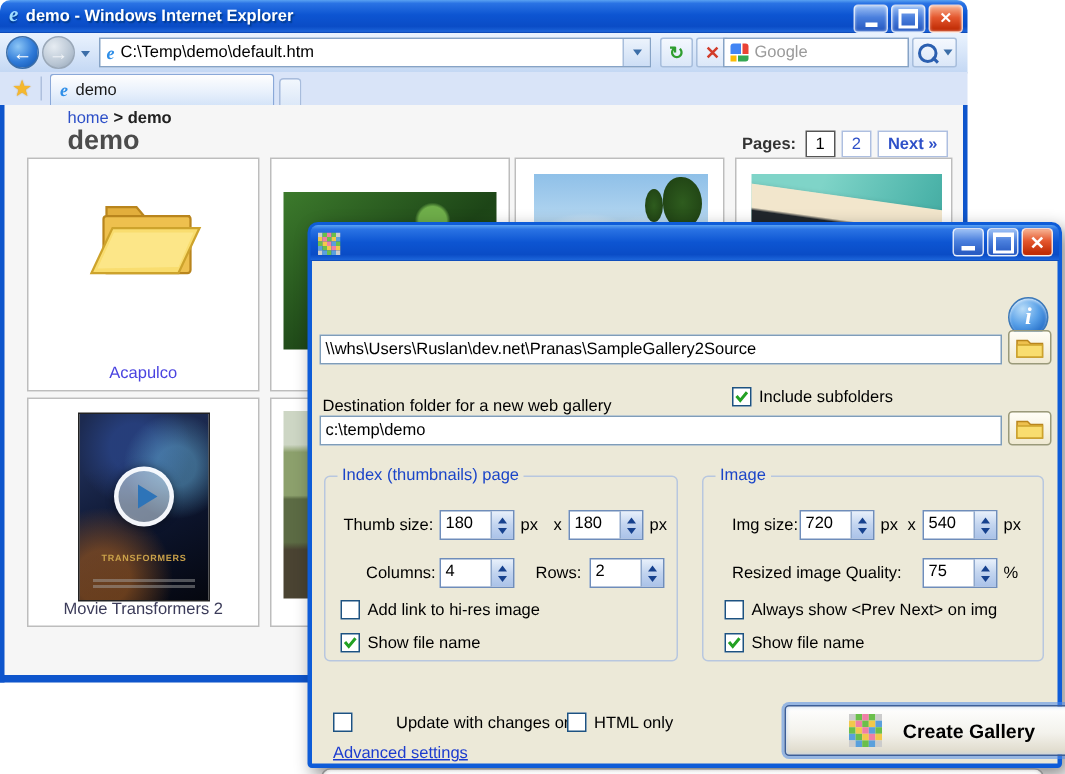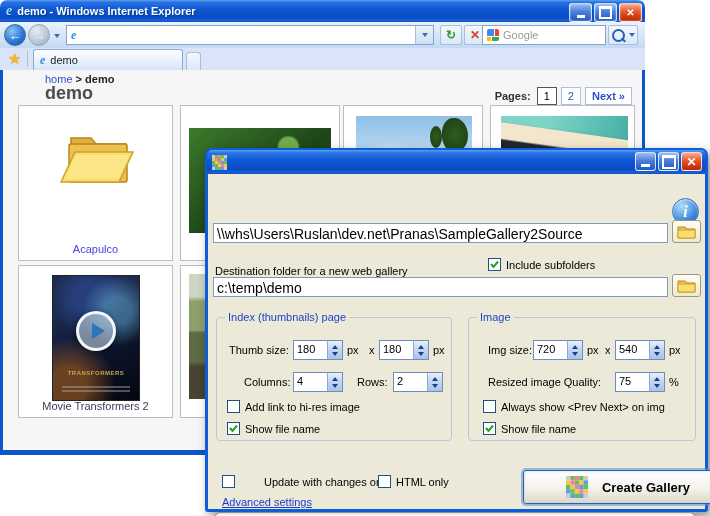--- a/index.html
+++ b/index.html
@@ -176,21 +176,21 @@
   }
   .dbtn.close{background:linear-gradient(180deg,#f7b190 0%,#e4572e 45%,#c22e07 90%);font-weight:bold;font-size:12px;}
   .dbtn .min-glyph{width:9px;height:3px;background:#fff;margin-top:8px;}
   .dbtn .max-glyph{width:10px;height:9px;border:2px solid #fff;border-top-width:3px;}
 
   .dlg-body{position:absolute;left:0;top:21px;right:0;bottom:0;font-size:11px;color:#000;}
 
   .lbl{position:absolute;font-size:11px;color:#000;white-space:nowrap;}
   .txtinput{
     position:absolute;height:20px;background:#fff;border:1px solid #7f9db9;box-sizing:border-box;
-    font-size:14px;display:flex;align-items:flex-end;padding:0 3px;white-space:nowrap;overflow:hidden;
+    font-size:11px;display:flex;align-items:center;padding:0 3px;white-space:nowrap;overflow:hidden;
   }
   .browse{
     position:absolute;width:29px;height:23px;border:1px solid #9a9a7a;border-radius:3px;
     background:linear-gradient(180deg,#fffef6,#efe9d2);box-sizing:border-box;
     display:flex;align-items:center;justify-content:center;
   }
   .info-btn{
     position:absolute;width:27px;height:27px;border-radius:50%;
     background:radial-gradient(circle at 35% 28%,#b8dcf8,#58a0e8 45%,#1b64c0 85%);
     border:1px solid #3c78b8;box-sizing:border-box;
@@ -247,20 +247,21 @@
         </div>
     </div>
   </div>
 
   <div class="abs ie-toolbar">
     <div class="abs navball" style="left:4px;top:2px;"><span>←</span></div>
     <div class="abs navball disabled" style="left:28px;top:2px;"><span>→</span></div>
     <span class="abs caret" style="left:54px;top:12px;"></span>
     <div class="abs addr">
       <span class="e-logo">e</span>
+      <span>C:\Temp\demo\default.htm</span>
       <span class="dd">
           <span class="caret"></span>
         </span>
     </div>
     <div class="abs tbbtn refresh-g" style="left:440px;top:3px;">
         <span>↻</span>
       </div>
     <div class="abs tbbtn stop-r" style="left:464px;top:3px;">
         <span>✕</span>
       </div>

